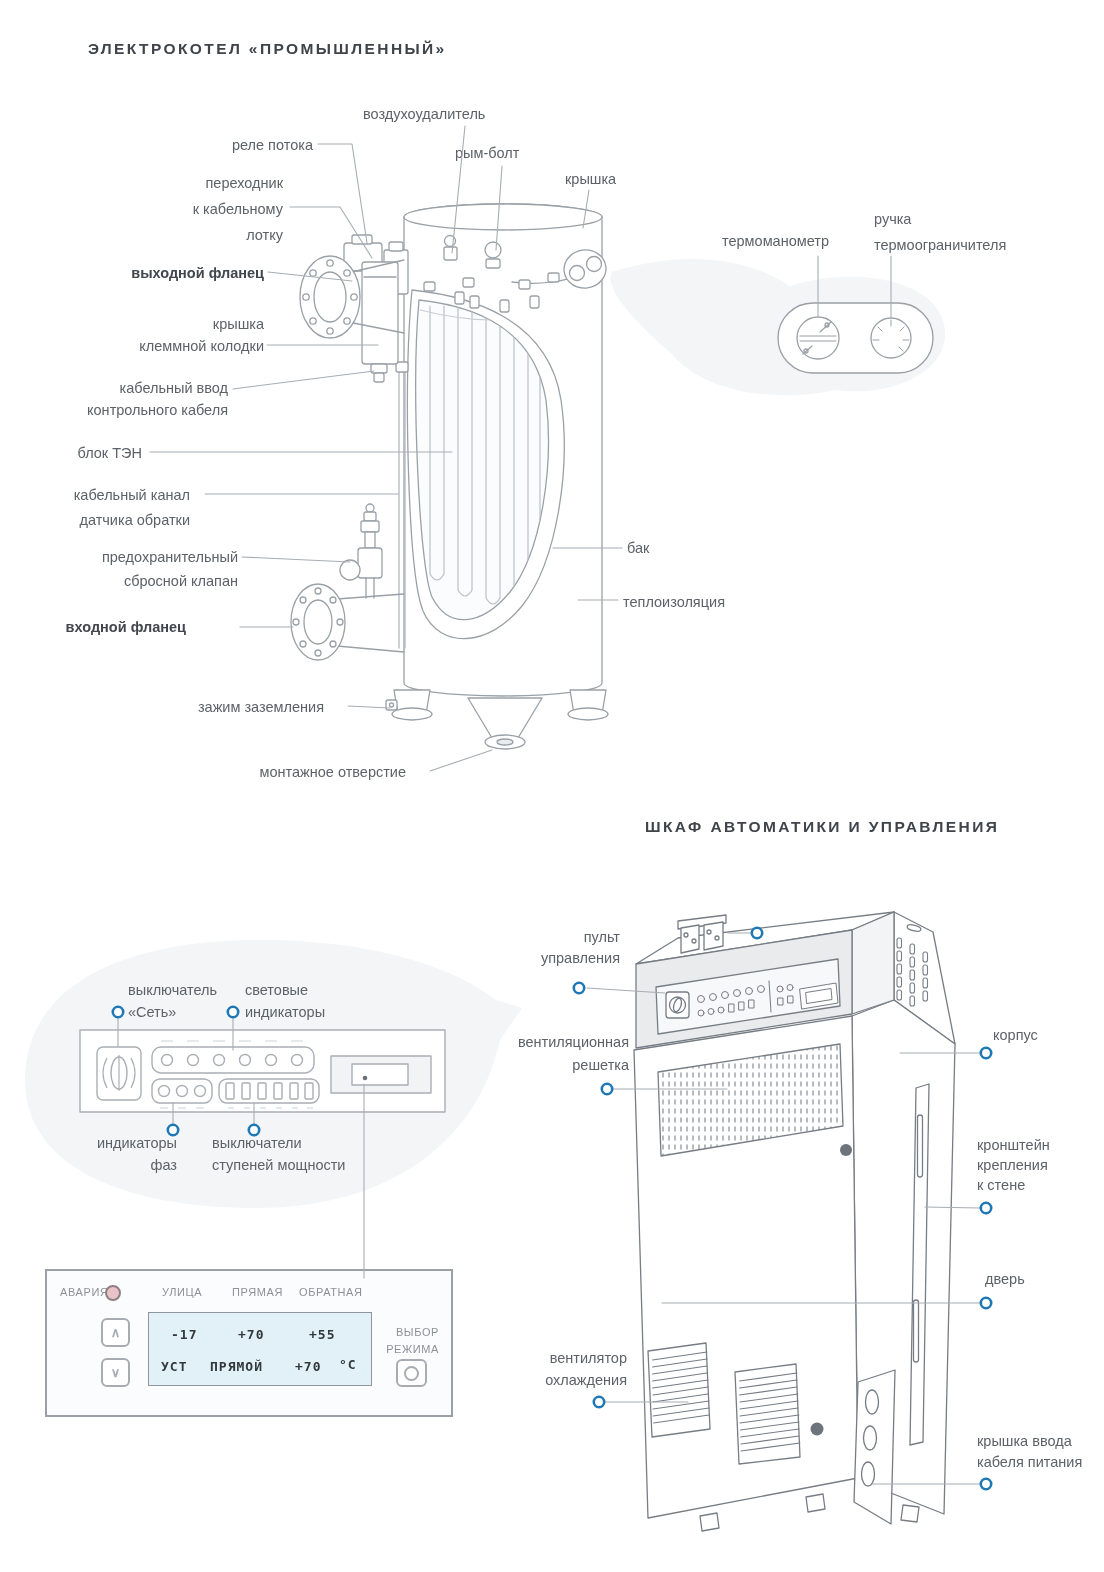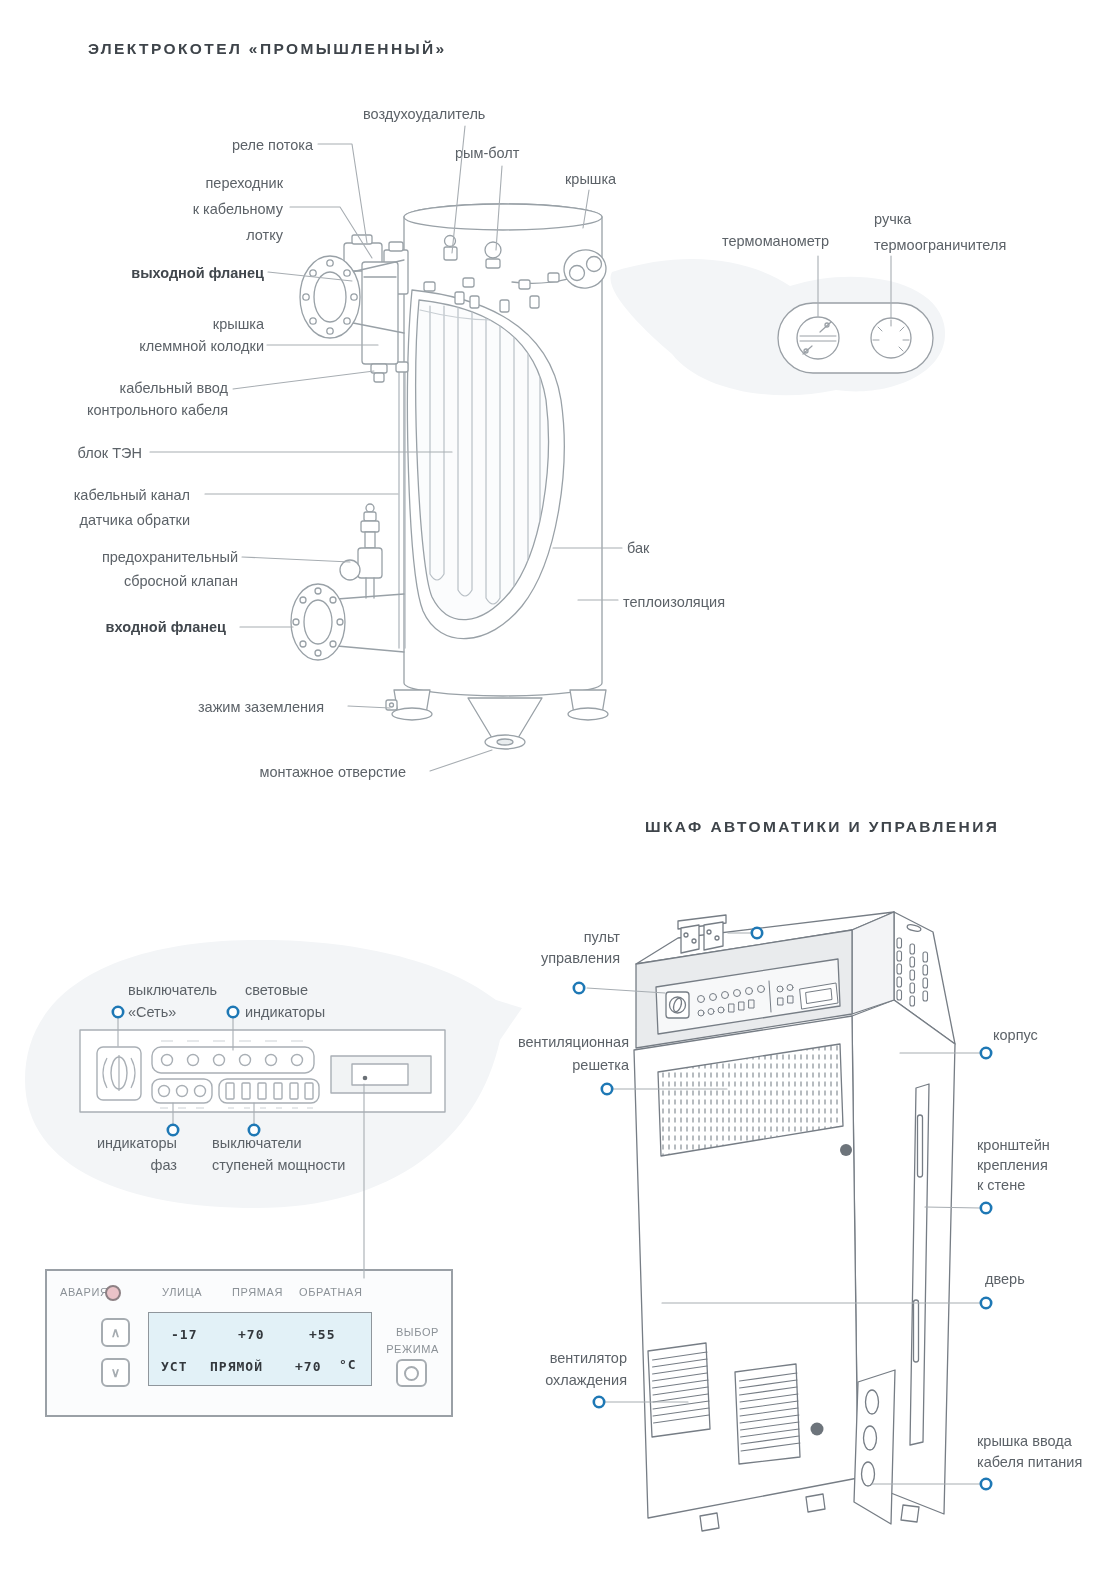--- a/index.html
+++ b/index.html
@@ -314,21 +314,21 @@
 <div class="lbl r b" style="right:840px;top:263px;">выходной фланец</div>
 <div class="lbl r" style="right:840px;top:313px;line-height:22px;">крышка
 клеммной колодки</div>
 <div class="lbl r" style="right:876px;top:377px;line-height:22px;">кабельный ввод
 контрольного кабеля</div>
 <div class="lbl r" style="right:962px;top:443px;">блок ТЭН</div>
 <div class="lbl r" style="right:914px;top:483px;line-height:25px;">кабельный канал
 датчика обратки</div>
 <div class="lbl r" style="right:866px;top:545px;line-height:24px;">предохранительный
 сбросной клапан</div>
-<div class="lbl r b" style="right:878px;top:617px;text-align:center;">входной фланец</div>
+<div class="lbl r b" style="right:918px;top:617px;text-align:center;">входной фланец</div>
 <div class="lbl r" style="right:780px;top:697px;">зажим заземления</div>
 <div class="lbl r" style="right:698px;top:762px;">монтажное отверстие</div>
 <div class="lbl" style="left:455px;top:143px;">рым-болт</div>
 <div class="lbl" style="left:565px;top:169px;">крышка</div>
 <div class="lbl" style="left:722px;top:231px;">термоманометр</div>
 <div class="lbl" style="left:874px;top:206px;line-height:26px;">ручка
 термоограничителя</div>
 <div class="lbl" style="left:627px;top:538px;">бак</div>
 <div class="lbl" style="left:623px;top:592px;">теплоизоляция</div>
 

